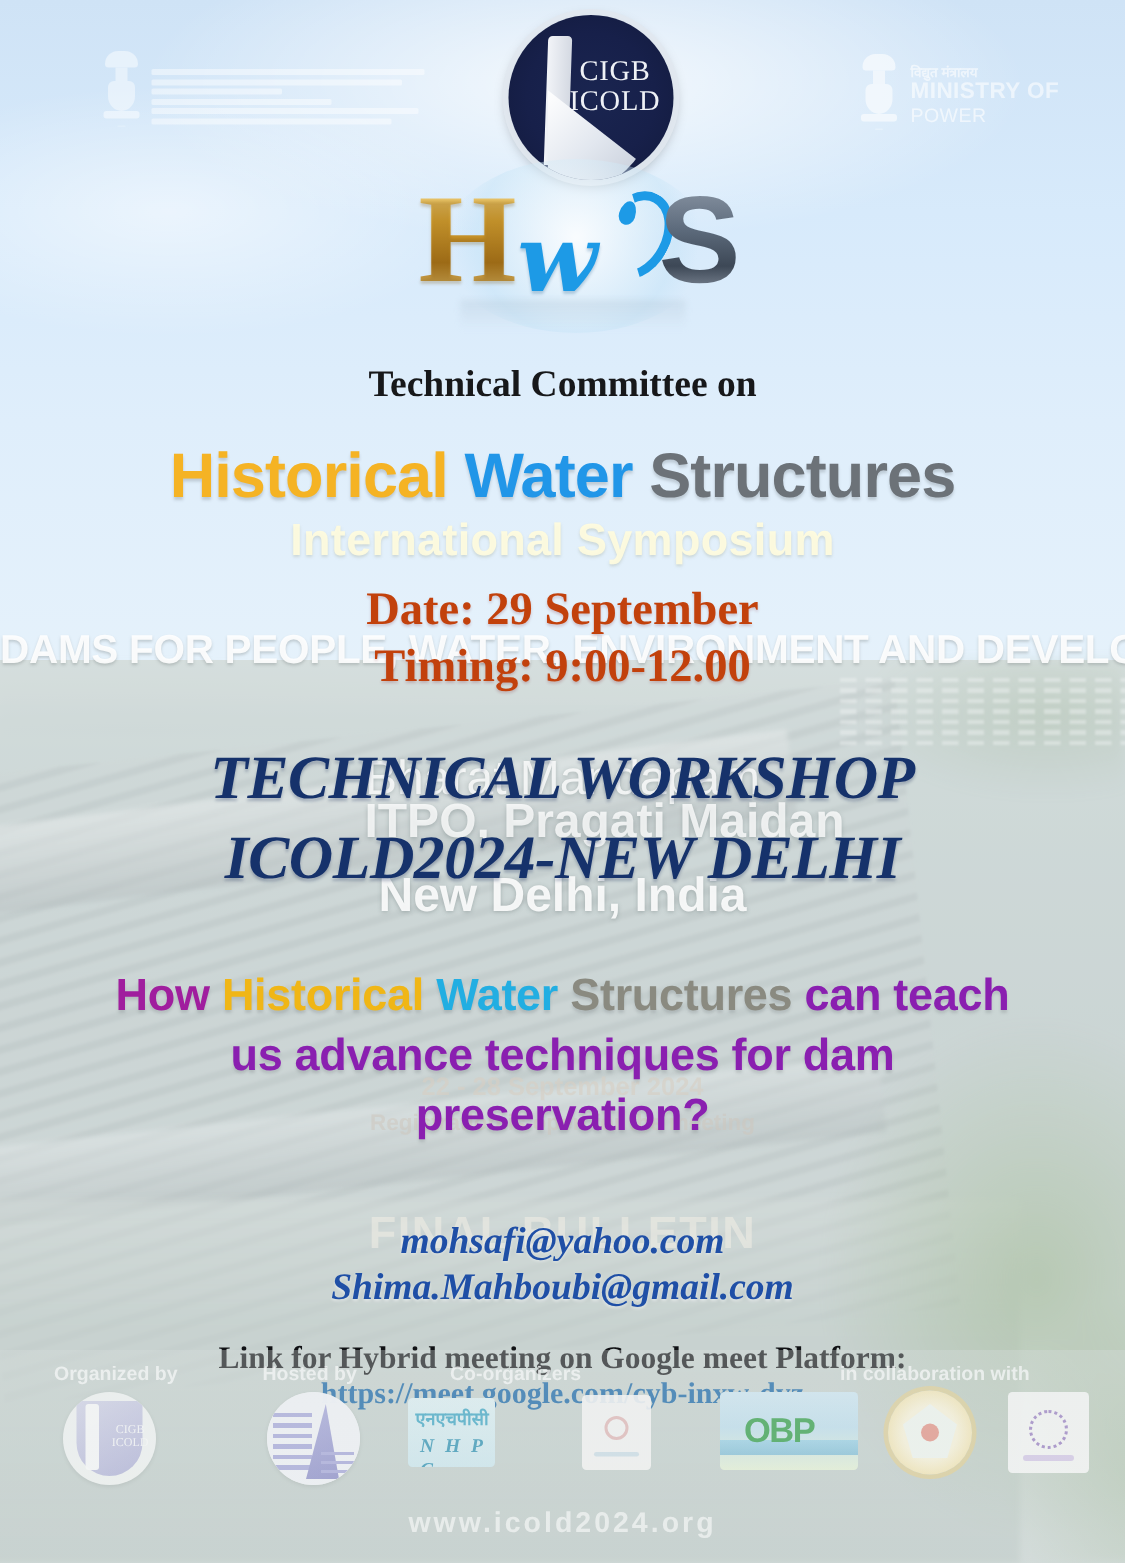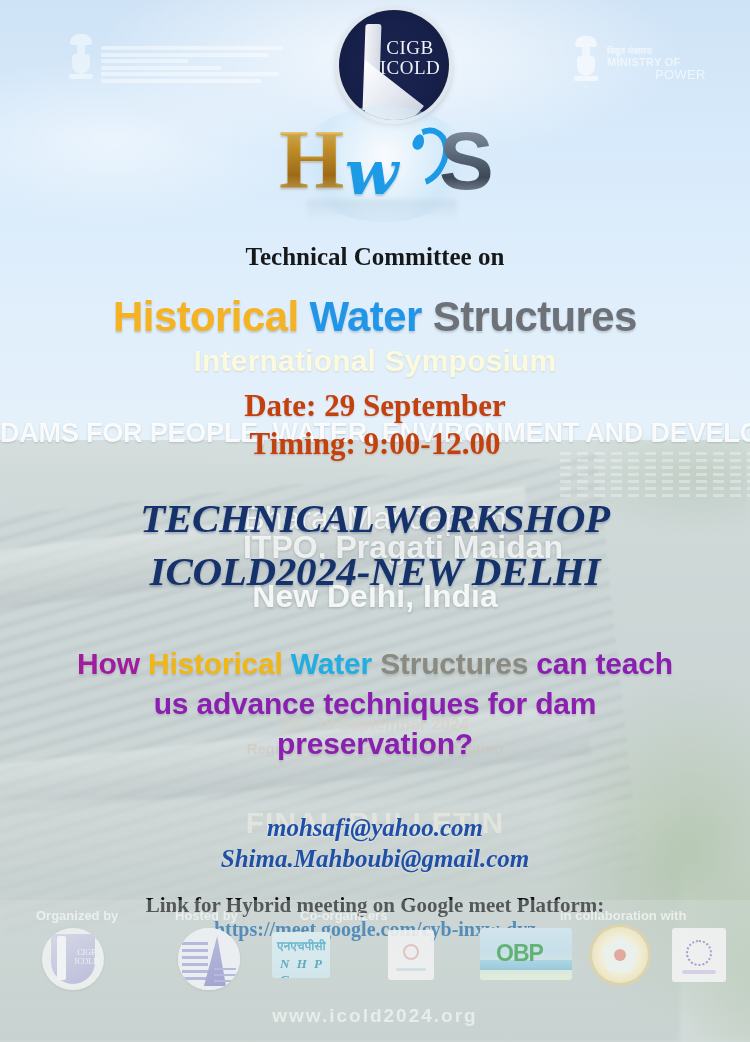--- a/index.html
+++ b/index.html
@@ -137,22 +137,22 @@
   .ashoka .neck{position:absolute;left:9px;top:13px;width:8px;height:9px;background:rgba(255,255,255,.8);}
   .ashoka .bell{position:absolute;left:4px;top:22px;width:18px;height:20px;
     background:rgba(255,255,255,.82);border-radius:4px 4px 50% 50%;}
   .ashoka .base{position:absolute;left:1px;top:42px;width:24px;height:5px;background:rgba(255,255,255,.85);border-radius:2px;}
   .ashoka .motto{position:absolute;left:0px;top:49px;width:26px;height:7px;
     font-size:5px;color:rgba(255,255,255,.8);text-align:center;line-height:7px;overflow:hidden;}
   .emb-lines{flex:1;display:flex;flex-direction:column;justify-content:center;gap:2.5px;padding-top:3px;}
   .emb-lines span{display:block;height:4px;background:rgba(255,255,255,.80);border-radius:1px;}
   .emb-txt{display:flex;flex-direction:column;justify-content:center;line-height:1.12;}
   .emb-txt .hi{font-size:9px;font-weight:700;color:rgba(255,255,255,.85);}
-  .emb-txt .en1{font-size:11px;font-weight:700;color:rgba(255,255,255,.82);letter-spacing:.3px;}
-  .emb-txt .en2{font-size:13px;font-weight:400;color:rgba(255,255,255,.88);letter-spacing:.3px;margin-left:48px;}
+  .emb-txt .en1{font-size:15px;font-weight:700;color:rgba(255,255,255,.82);letter-spacing:.3px;}
+  .emb-txt .en2{font-size:13px;font-weight:400;color:rgba(255,255,255,.88);letter-spacing:.3px;}
 
   
   .icold-logo{
     position:absolute;left:339px;top:10px;width:110px;height:110px;border-radius:50%;
     background:
       radial-gradient(circle at 50% 50%, #1a2550 0%, #17204a 55%, #121a3c 100%);
     box-shadow:0 0 0 4px rgba(225,232,240,.9), 0 3px 9px rgba(0,0,0,.35);
     overflow:hidden;
   }
   .icold-logo .pillar{

